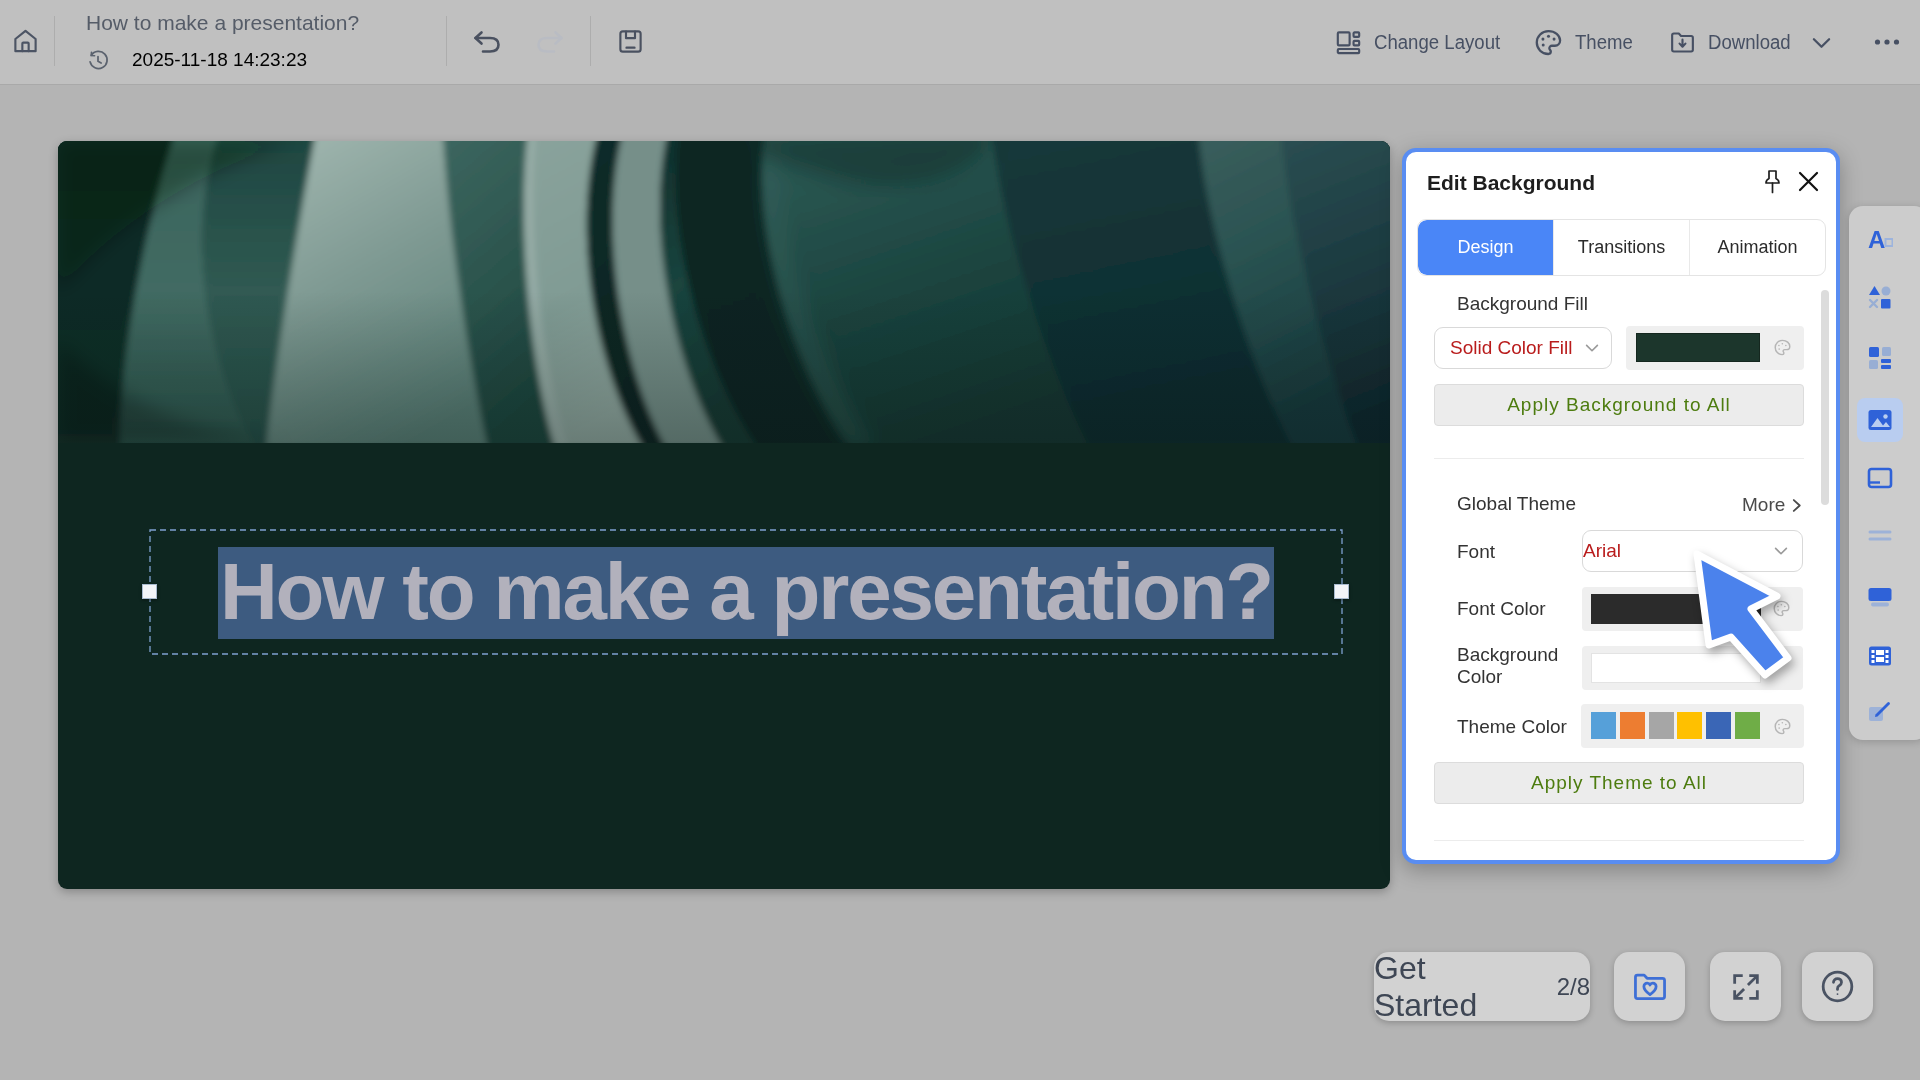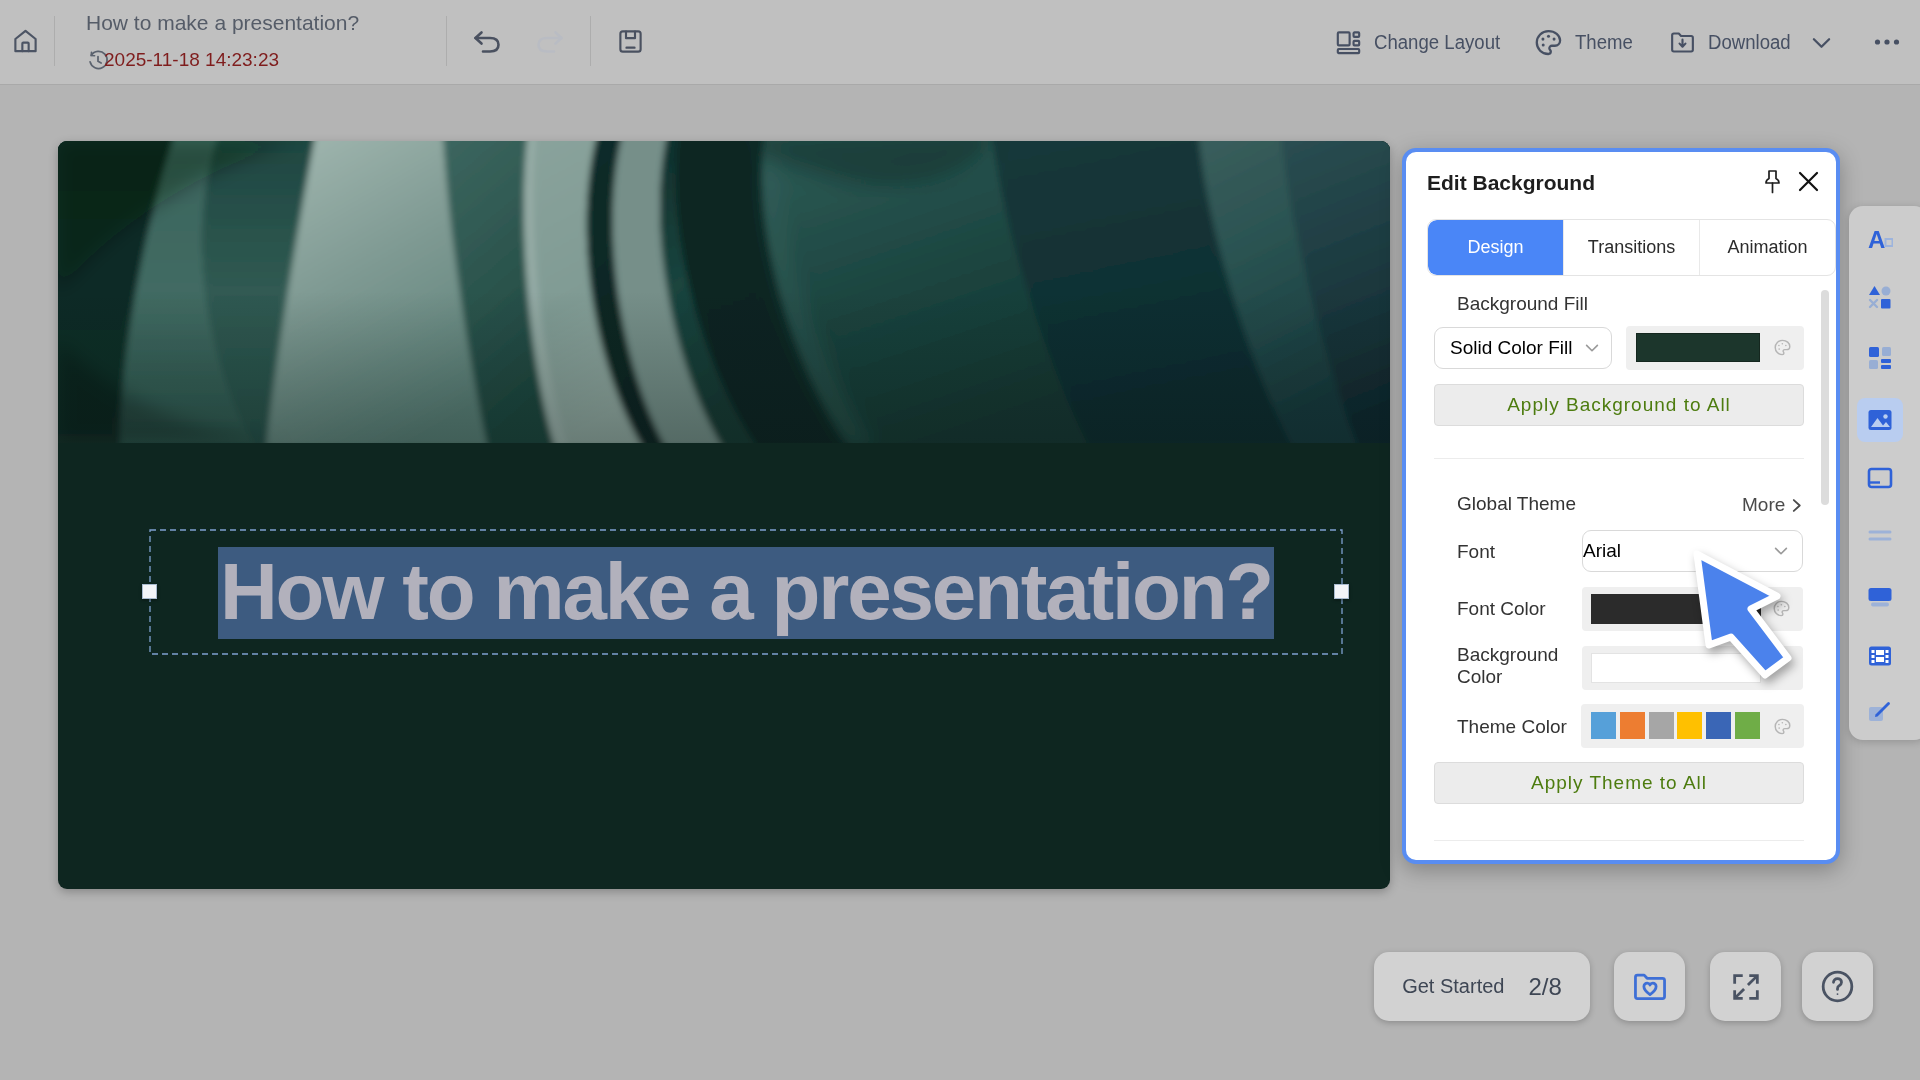--- a/index.html
+++ b/index.html
@@ -4,41 +4,41 @@
 <style>
   * { margin:0; padding:0; box-sizing:border-box; }
   html,body { width:1920px; height:1080px; overflow:hidden; }
   body { font-family:"Liberation Sans", sans-serif; background:#b4b4b4; position:relative; }
   .abs { position:absolute; }
 
   
   #header { position:absolute; left:0; top:0; width:1920px; height:85px; background:#c0c0c0; border-bottom:1px solid #a9a9a9; }
   .vdiv { position:absolute; top:16px; height:50px; width:1px; background:#adadad; }
   #title { position:absolute; left:86px; top:11px; font-size:21px; color:#555c68; }
-  #timestamp { position:absolute; left:104px; top:49px; font-size:19px; color:#7f1d1d; }
+  #timestamp { position:absolute; left:132px; top:49px; font-size:19px; color:#000000; }
   .hdr-item { position:absolute; top:0; height:85px; display:flex; align-items:center; color:#475063; font-size:20px; }
   .hdr-item svg { display:block; }
   .hdr-item .lbl { transform:scaleX(0.93); transform-origin:left center; }
 
   
   #slide { position:absolute; left:58px; top:141px; width:1332px; height:748px; border-radius:9px; overflow:hidden; background:#0e2620; box-shadow:0 3px 10px rgba(0,0,0,0.25); }
   #slideimg { position:absolute; left:0; top:0; width:1332px; height:302px; }
   .handle { position:absolute; width:15px; height:15px; background:#f2f4f8; border:1px solid #a8bace; box-shadow:0 1px 3px rgba(0,0,0,.45); }
   #slidetitle { position:absolute; left:92px; top:400px; width:1192px; height:102px; line-height:102px; text-align:center; font-size:80px; font-weight:bold; letter-spacing:-2.2px; color:#b2b1bc; white-space:nowrap; }
   #slidetitle span { background:#3d5b80; padding:0 2px 3px 2px; }
 
   
   #panel { position:absolute; left:1402px; top:148px; width:438px; height:716px; background:#ffffff; border:4px solid #598df2; border-radius:14px; box-shadow:0 6px 22px rgba(0,0,0,0.28); }
   #panel .ptitle { position:absolute; left:21px; top:19px; font-size:21px; font-weight:bold; color:#1e1e1e; }
-  #tabs { position:absolute; left:11px; top:67px; width:409px; height:57px; border:1px solid #e4e4e4; border-radius:9px; background:#fff; display:flex; overflow:hidden;margin-left:10px; }
+  #tabs { position:absolute; left:11px; top:67px; width:409px; height:57px; border:1px solid #e4e4e4; border-radius:9px; background:#fff; display:flex; overflow:hidden; }
   .tab { flex:1; display:flex; align-items:center; justify-content:center; font-size:18px; color:#2b2b2b; border-left:1px solid #e9e9e9; }
   .tab:first-child { border-left:none; }
   .tab.active { background:#4a86f7; color:#ffffff; border-radius:9px 0 0 9px; }
   .plabel { position:absolute; font-size:19px; color:#333;margin-left:23px; }
-  .select { position:absolute; background:#fff; border:1px solid #d9d9d9; border-radius:9px; font-size:19px; color:#000000; display:flex; align-items:center; }
+  .select { position:absolute; background:#fff; border:1px solid #d9d9d9; border-radius:9px; font-size:19px; color:#b91c1c; display:flex; align-items:center; }
   .swatchbox { position:absolute; background:#efefef; border-radius:4px; }
   .pbtn { position:absolute; left:28px; width:370px; height:42px; background:#ececec; border:1px solid #dcdcdc; border-radius:4px; display:flex; align-items:center; justify-content:center; font-size:19px; color:#4d7c0f; letter-spacing:1px; }
   .hsep { position:absolute; left:28px; width:370px; height:1px; background:#ececec; }
   #pscroll { position:absolute; right:7px; top:138px; width:8px; height:215px; background:#dcdcdc; border-radius:4px; }
 
   
   #rtoolbar { position:absolute; left:1849px; top:206px; width:79px; height:534px; background:#cccccc; border-radius:14px; box-shadow:0 2px 8px rgba(0,0,0,0.18); }
   .ticon { position:absolute; left:18px; width:26px; height:26px; }
 
   
@@ -371,21 +371,21 @@
     <rect x="18.5" y="17" width="3" height="3" fill="#fff"></rect>
   </svg>
 
   <svg class="ticon" style="top:493px" viewBox="0 0 26 26">
     <rect x="2" y="8" width="14" height="14" rx="2" fill="#9db2d8"></rect>
     <path d="M8 18 L10.5 17.5 L22.5 5.5 Q23.5 4.5 22.5 3.5 Q21.5 2.5 20.5 3.5 L8.5 15.5 Z" fill="#2f62d8"></path>
   </svg>
 </div>
 
 <div class="bbtn" style="left:1374px; width:216px;">
-  <span style="font-size:20px;color:#3e4654;">Get Started</span>
+  <span style="font-size:32px;color:#3e4654;">Get Started</span>
   <span style="font-size:24px;color:#3e4654;margin-left:24px;">2/8</span>
 </div>
 <div class="bbtn" style="left:1614px; width:71px;">
   <svg width="36" height="32" viewBox="0 0 24 22" fill="none" stroke="#3e6fd6" stroke-width="1.9" stroke-linejoin="round">
     <path d="M2 4.2 Q2 2.8 3.4 2.8 L8 2.8 L10 5 L20.6 5 Q22 5 22 6.4 L22 17.6 Q22 19 20.6 19 L3.4 19 Q2 19 2 17.6 Z"></path>
     <path d="M12 16.2 C12 16.2 7.8 13.4 7.8 10.7 C7.8 9.3 8.9 8.4 10.1 8.4 C11 8.4 11.7 8.9 12 9.6 C12.3 8.9 13 8.4 13.9 8.4 C15.1 8.4 16.2 9.3 16.2 10.7 C16.2 13.4 12 16.2 12 16.2 Z"></path>
   </svg>
 </div>
 <div class="bbtn" style="left:1710px; width:71px;">
   <svg width="32" height="32" viewBox="0 0 24 24" fill="none" stroke="#4a5363" stroke-width="2.1" stroke-linecap="square">

